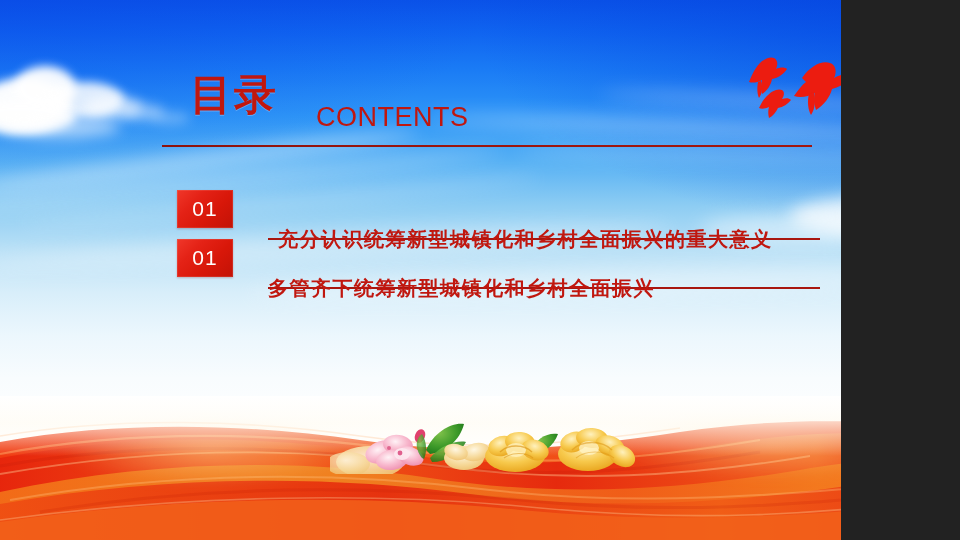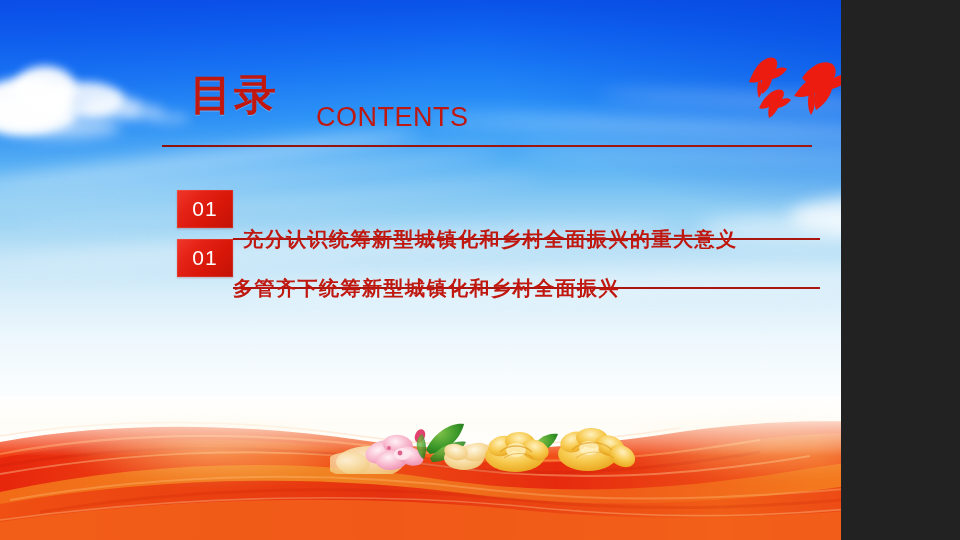--- a/index.html
+++ b/index.html
@@ -87,21 +87,21 @@
     position:absolute;left:0px;top:67px;width:650px;height:2px;
     background:linear-gradient(to right,#8e120c 0%,#9d150e 50%,#a3160e 100%);
   }
 
   
   .rows{position:absolute;left:177px;top:190px;width:643px;}
   .row{
     position:relative;
     height:38px;
     margin-bottom:11px;
-    display:flex;align-items:stretch;
+    display:flex;align-items:stretch;gap:35px;
   }
   .row .badge{
     position:relative;z-index:3;
     flex:0 0 56px;
     display:flex;align-items:center;justify-content:center;
     color:#ffffff;
     font-family:"Liberation Sans","DejaVu Sans",sans-serif;
     font-size:21px;font-weight:400;letter-spacing:1px;
     background:
       linear-gradient(135deg,#f0372a 0%,#e42216 30%,#d81709 62%,#c21206 100%);

